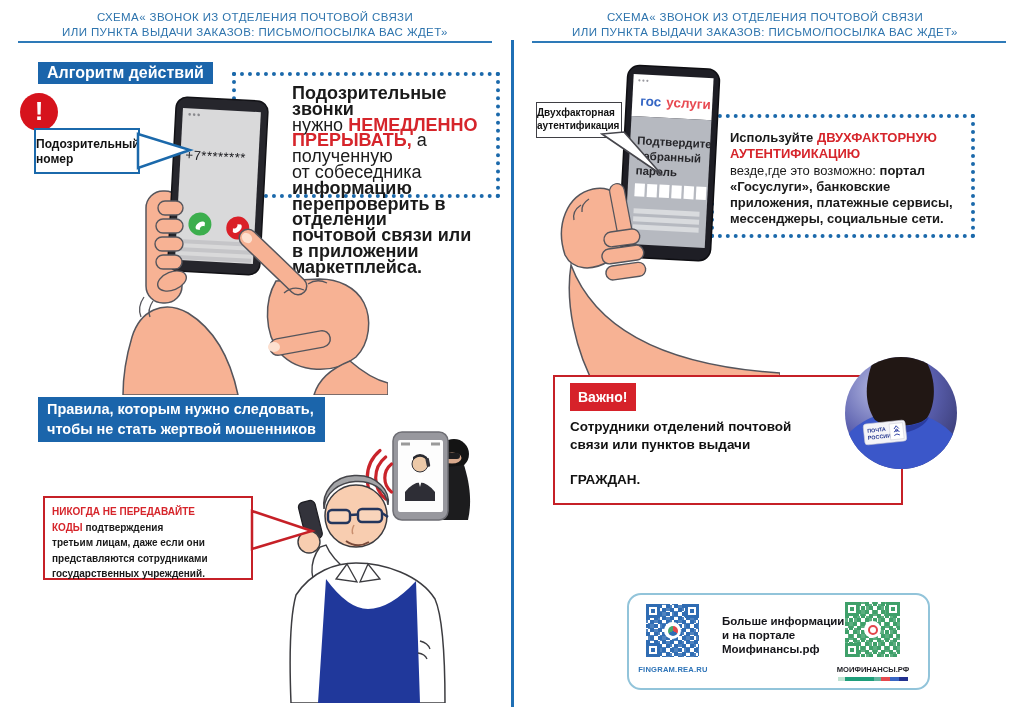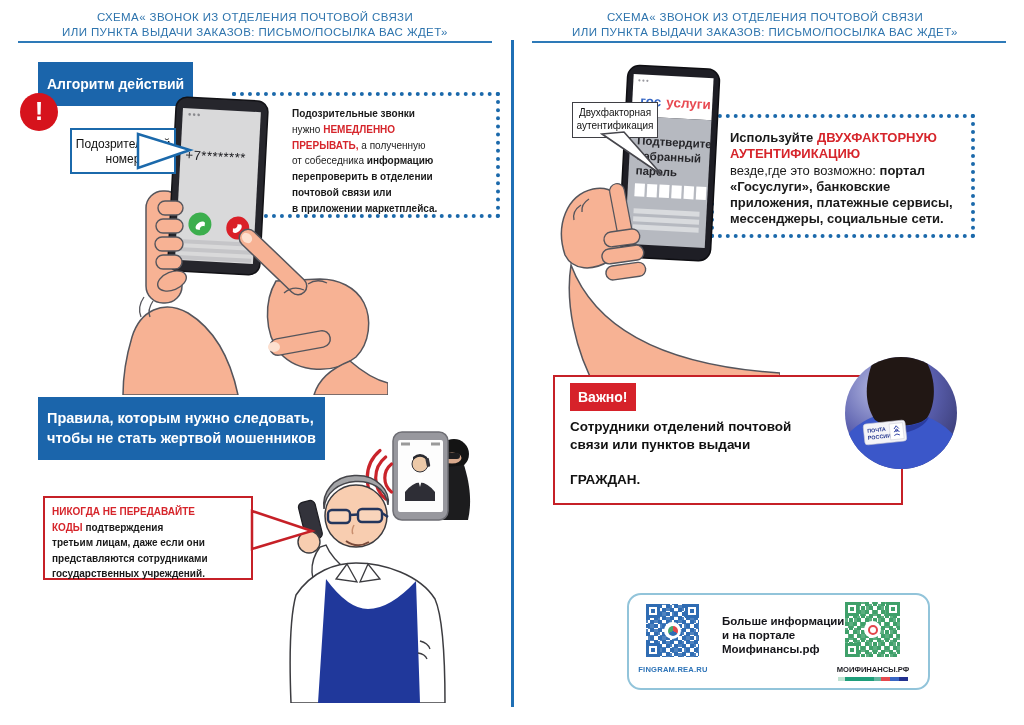--- a/index.html
+++ b/index.html
@@ -3,31 +3,31 @@
 <meta charset="utf-8">
 <style>
   html,body{margin:0;padding:0;background:#fff;}
   #page{position:relative;width:1024px;height:725px;background:#ffffff;overflow:hidden;
         font-family:"Liberation Sans",sans-serif;color:#1a1a1a;}
   .hdr{position:absolute;text-align:center;color:#2e74ad;font-weight:normal;
        font-size:11.5px;line-height:15px;letter-spacing:.4px;}
   .hline{position:absolute;height:2px;background:#2e7ab8;}
   .vline{position:absolute;width:3px;background:#1f6fb5;}
   .badge{position:absolute;background:#1b65ab;color:#fff;font-weight:bold;}
-  #badge1{left:38px;top:62px;font-size:14px;padding:14px 9px;}
-  #badge2{left:38px;top:397px;font-size:14.5px;line-height:19.5px;padding:12px 9px;}
+  #badge1{left:38px;top:62px;font-size:16px;padding:2px 9px;}
+  #badge2{left:38px;top:397px;font-size:14.5px;line-height:19.5px;padding:3px 9px;}
   .dotted{position:absolute;border:4px dotted #1b69ab;background:#fff;box-sizing:border-box;}
-  #dotted1{left:232px;top:92px;width:268px;height:126px;padding:10px 6px 8px 56px;
-           font-size:10px;line-height:15.8px;}
+  #dotted1{left:232px;top:72px;width:268px;height:126px;padding:10px 6px 8px 56px;
+           font-size:18px;line-height:15.8px;}
   #dotted2{left:710px;top:114px;width:265px;height:124px;padding:12px 10px 10px 16px;
            font-size:13px;line-height:16.3px;}
   .b{font-weight:bold;}
   .rb{font-weight:bold;color:#d6252b;}
-  .callout{position:absolute;background:#fff;border:2.5px solid #1b69ab;font-weight:normal;
-           color:#111;text-align:center;box-sizing:border-box;margin-left:36px;}
+  .callout{position:absolute;background:#fff;border:2.5px solid #1b69ab;font-weight:bold;
+           color:#111;box-sizing:border-box;}
   #callout1{left:34px;top:128px;width:106px;height:46px;font-size:12px;line-height:15px;padding-top:7px;}
   #callout2{left:536px;top:102px;width:86px;height:36px;border:1.8px solid #3f3f44;
             font-size:10px;line-height:12.5px;padding-top:4px;}
   .redbox{position:absolute;border:2.5px solid #c62027;background:#fff;box-sizing:border-box;}
   #codesbox{left:43px;top:496px;width:210px;height:84px;font-size:10px;line-height:15.6px;
             font-weight:bold;padding:6px 7px;}
   #impbox{left:553px;top:375px;width:350px;height:130px;}
   #impbadge{position:absolute;left:15px;top:6px;background:#d6222a;color:#fff;font-weight:bold;
             font-size:14px;padding:6px 8px;}
   #imptext{position:absolute;left:15px;top:41px;width:262px;font-weight:bold;font-size:13.5px;

